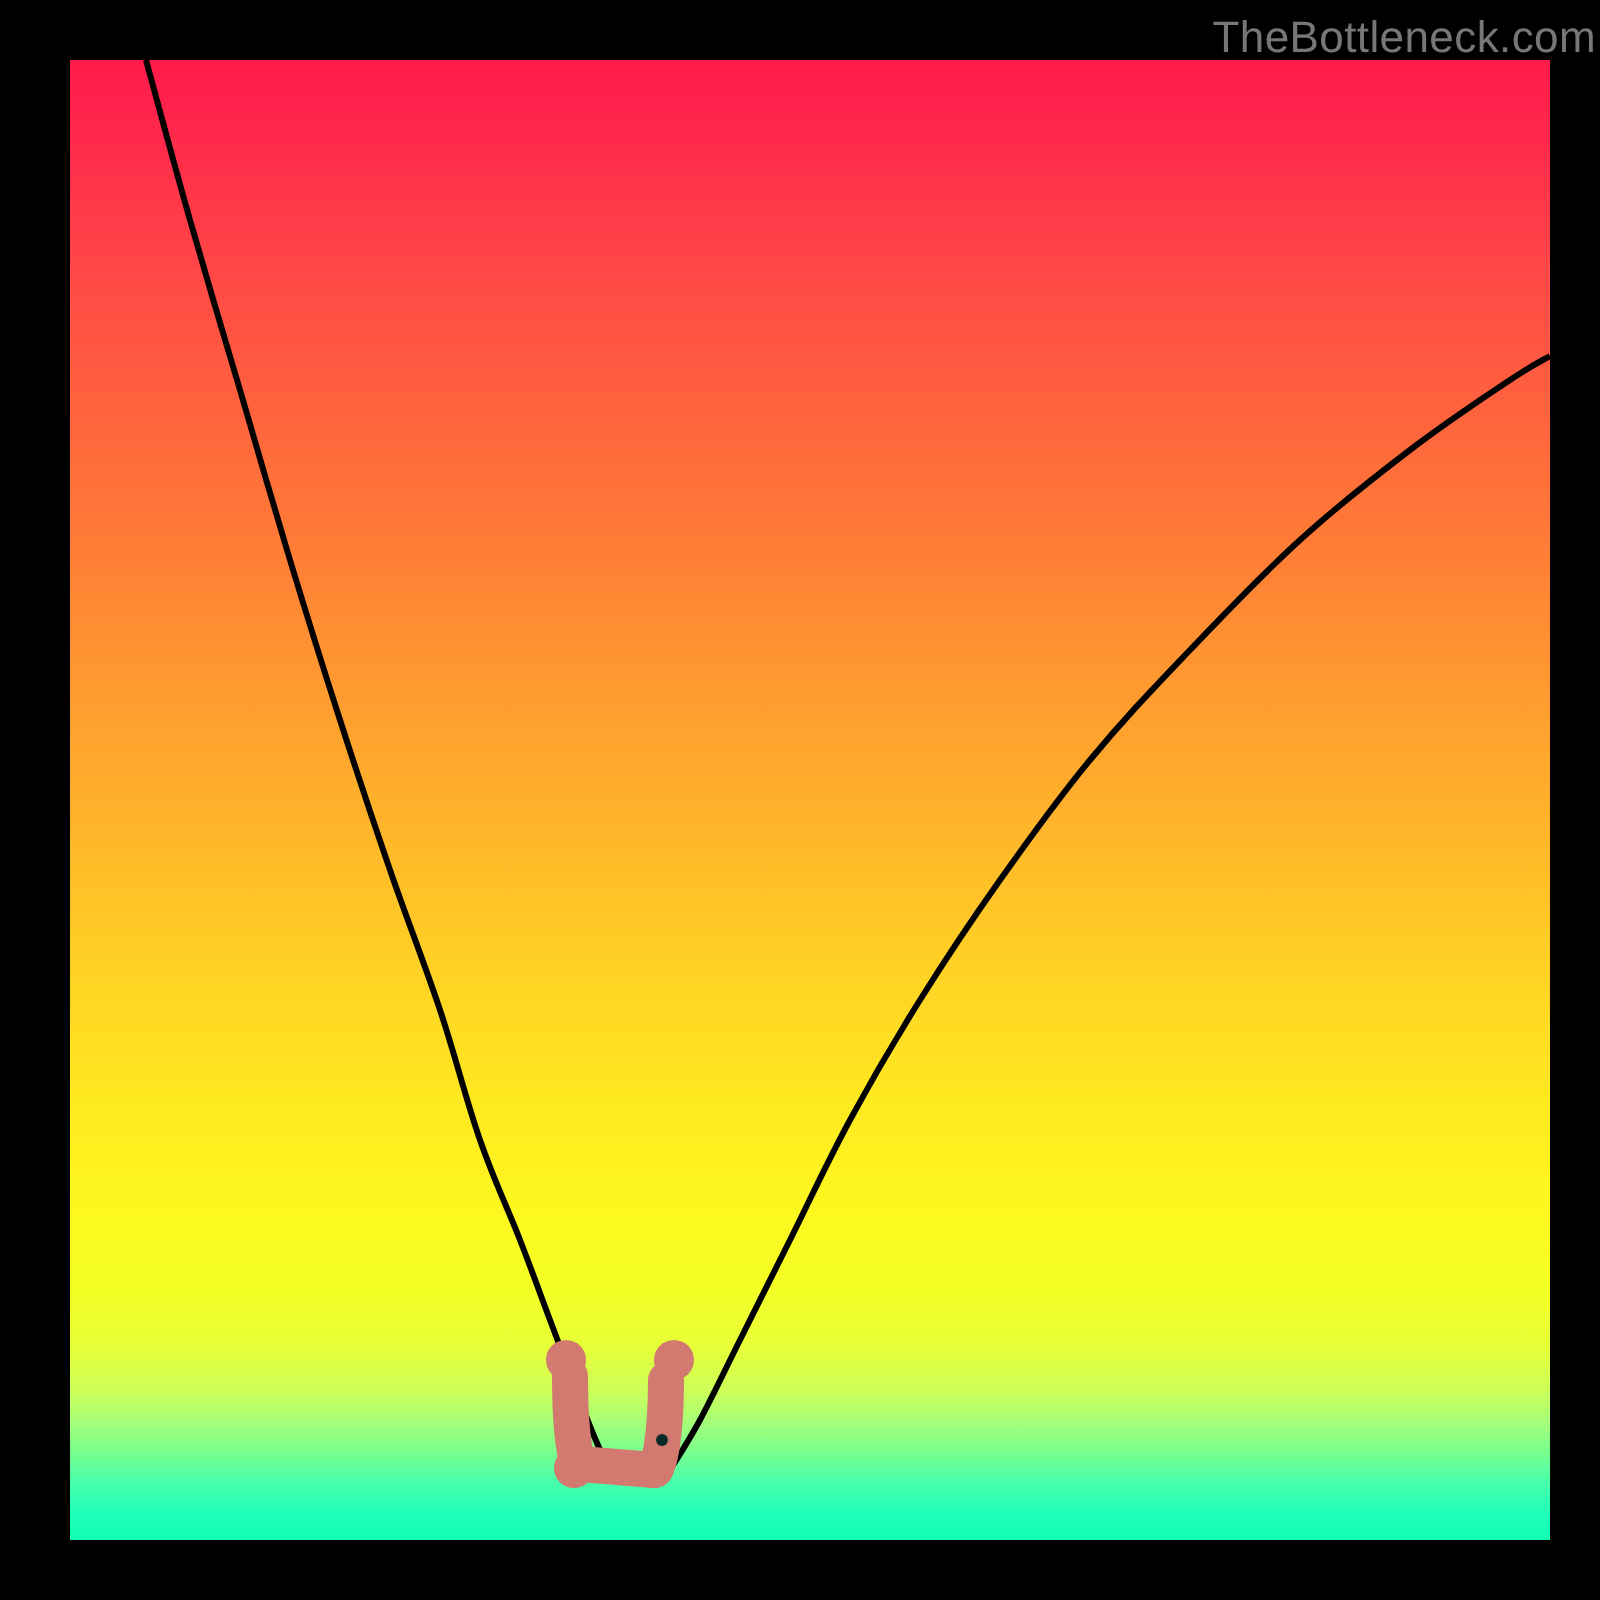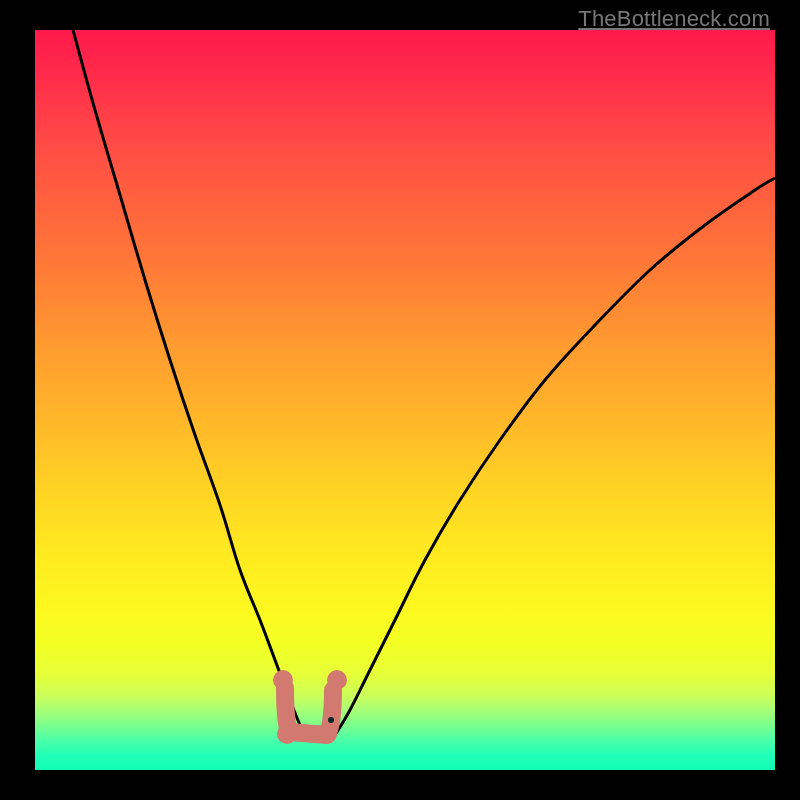--- a/index.html
+++ b/index.html
@@ -41,25 +41,24 @@
       #caff5a 90%,
       #a6ff78 92%,
       #7aff8d 94%,
       #4bffa9 96%,
       #22ffb8 98%,
       #10ffb4 100%);
   }
   .watermark {
     position: absolute;
     top: 6px;
-    right: 30px;
+    right: 2px;
     color: #777;
     font-size: 22px;
     letter-spacing: 0.2px;
-    text-decoration: underline;
   }
   svg.curves {
     position: absolute;
     left: 0;
     top: 0;
     width: 740px;
     height: 740px;
   }
   svg .curve {
     stroke: #000;

